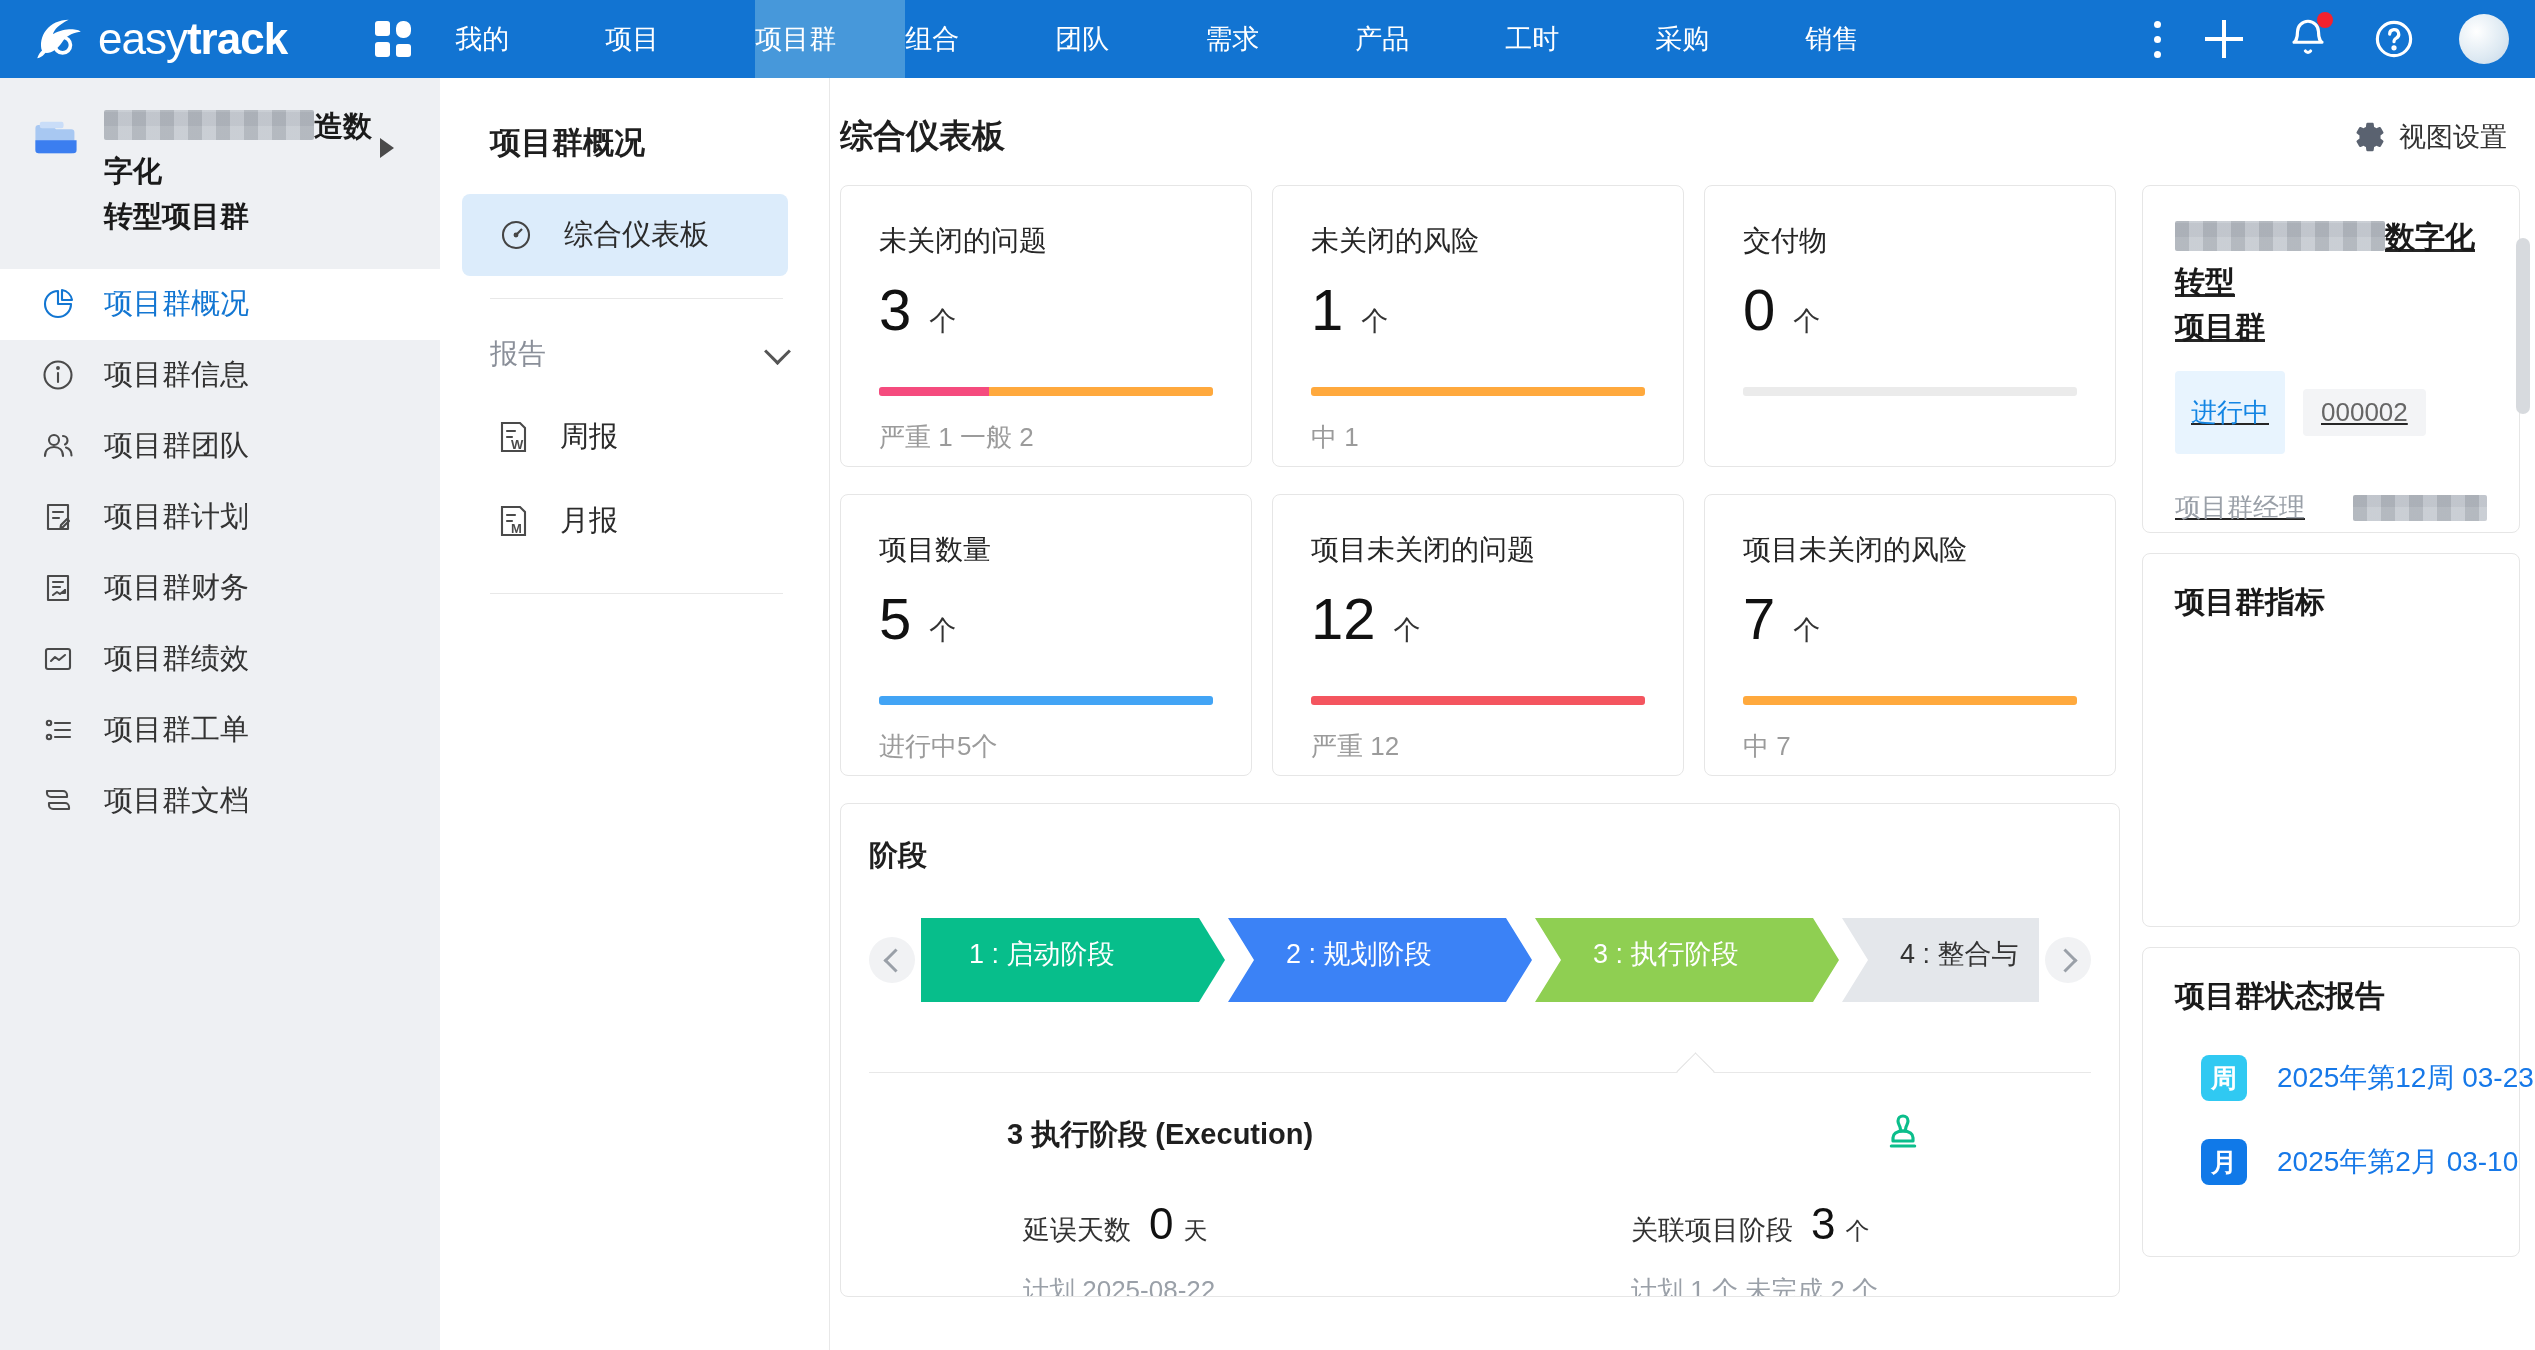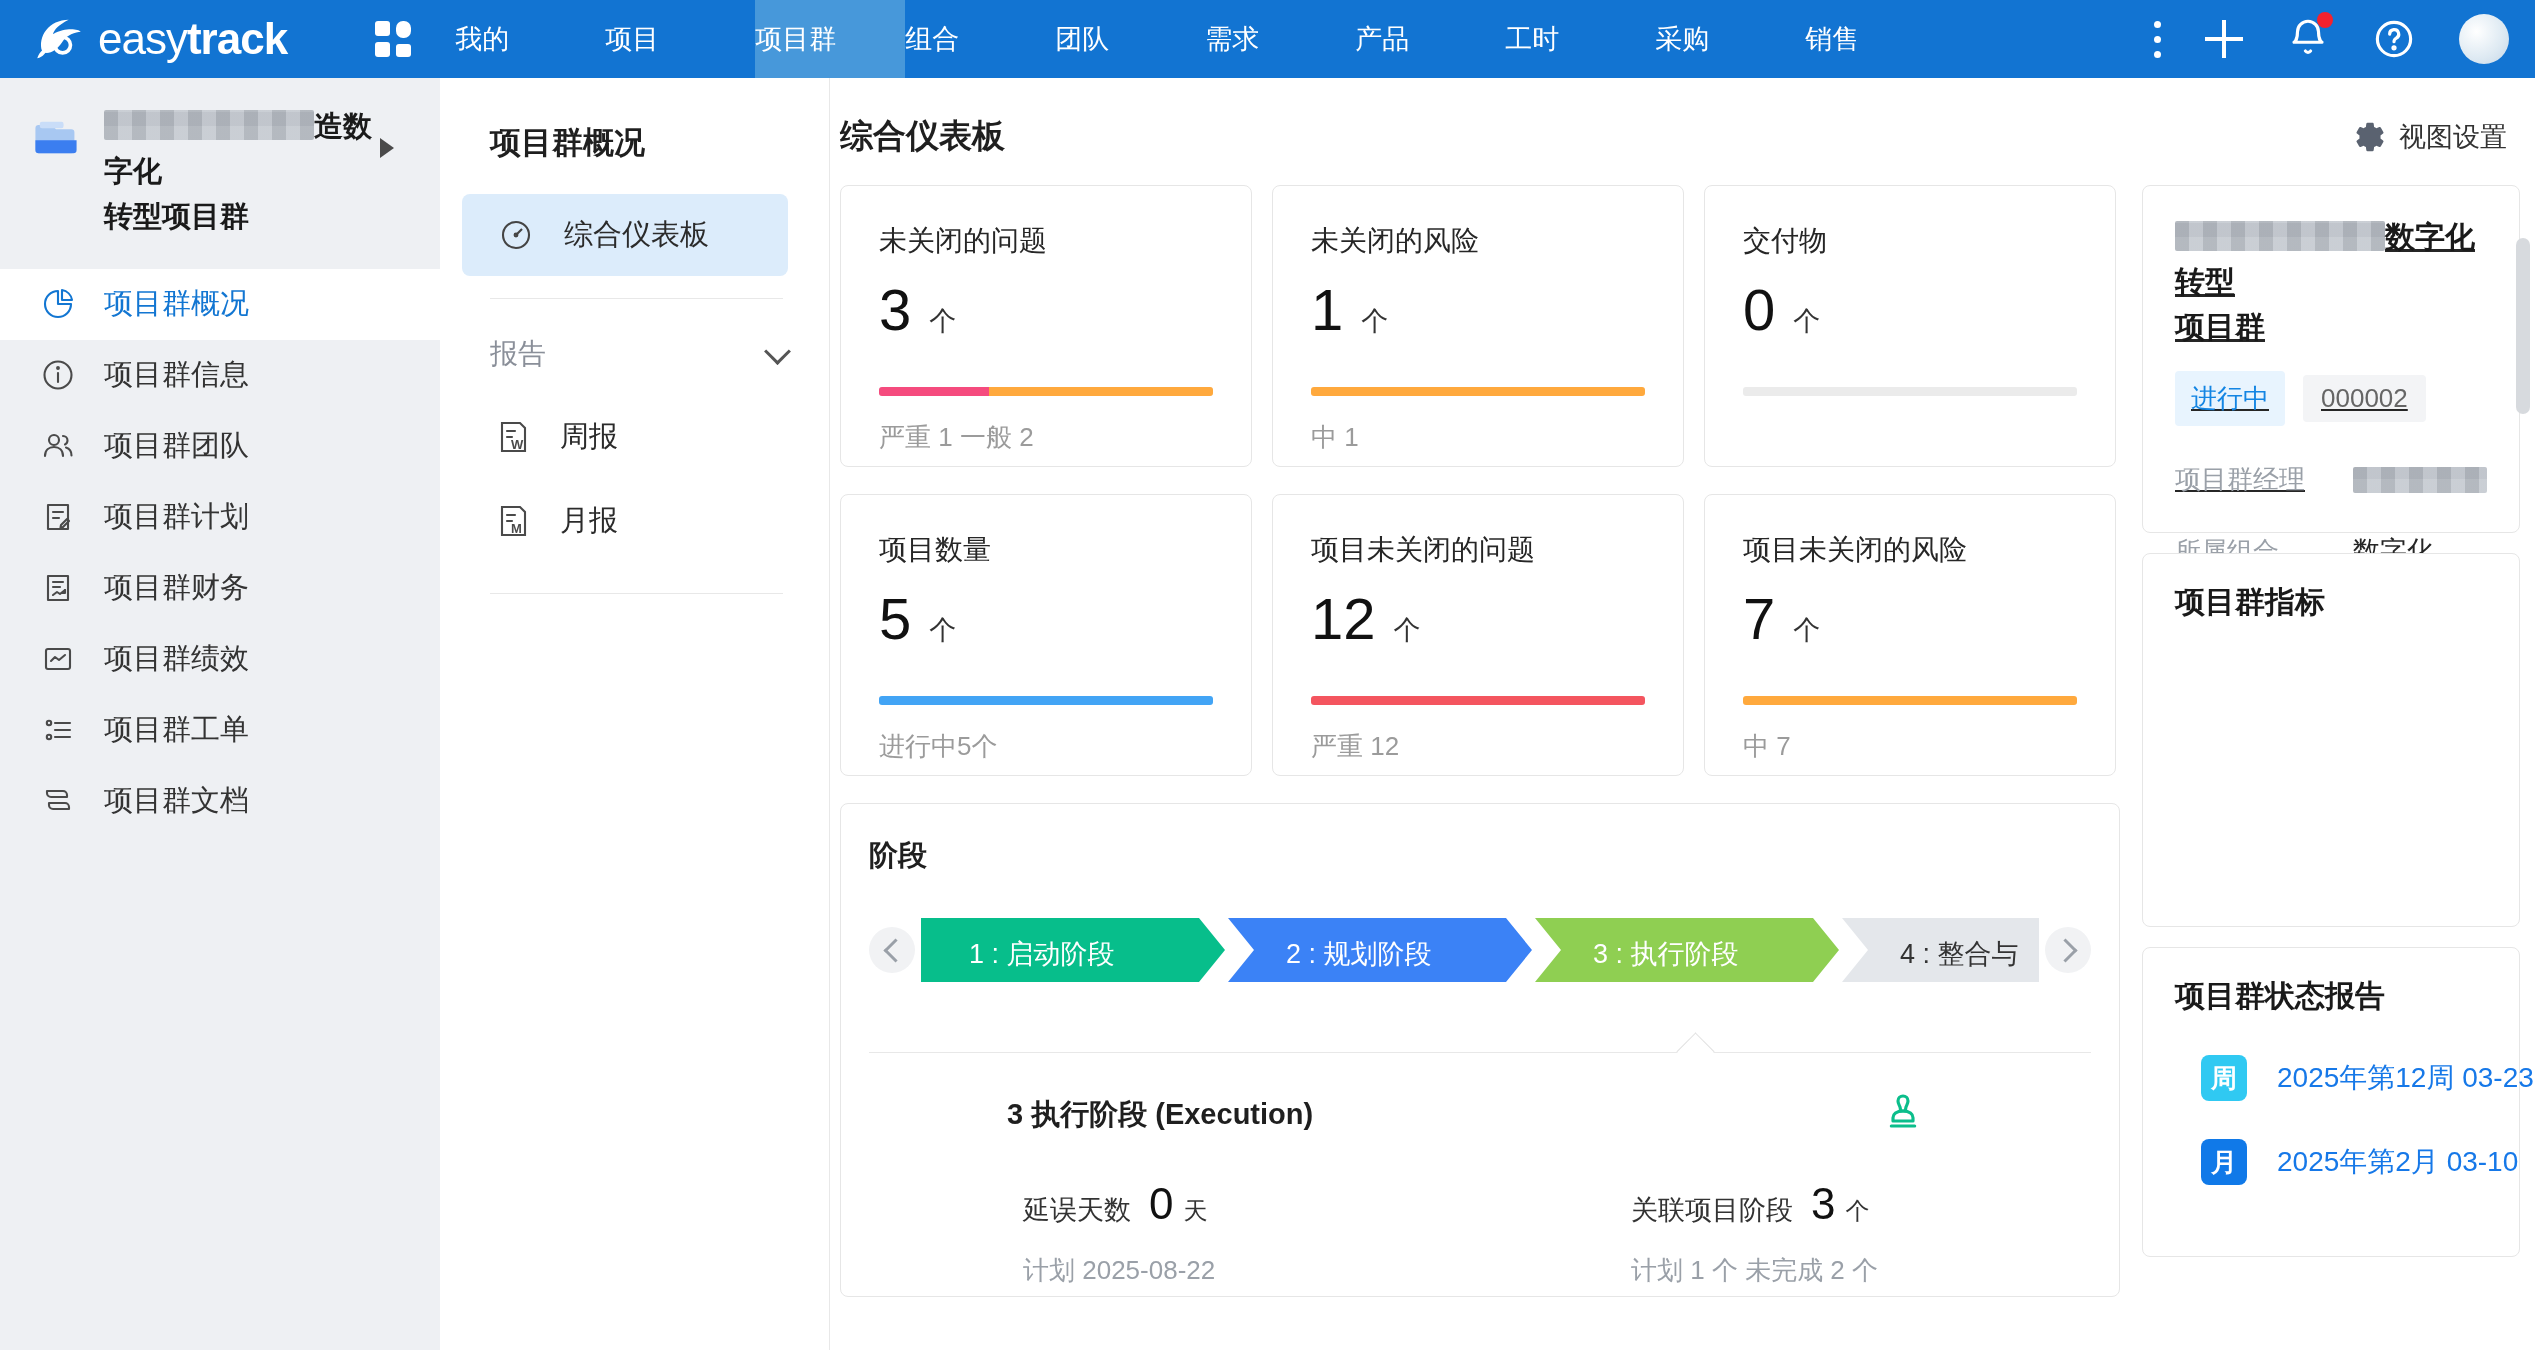--- a/index.html
+++ b/index.html
@@ -89,21 +89,21 @@
               padding:32px 28px;height:494px;overflow:hidden;}
   .stage-title{font-size:29px;font-weight:700;color:#1f1f1f;}
   .carousel{margin-top:42px;display:flex;align-items:center;}
   .car-btn{width:46px;height:46px;border-radius:50%;background:#f1f2f4;flex:0 0 auto;display:flex;
            align-items:center;justify-content:center;cursor:pointer;}
   .car-btn i{width:14px;height:14px;border-left:3px solid #9aa0a8;border-bottom:3px solid #9aa0a8;display:block;}
   .car-btn.prev i{transform:rotate(45deg);margin-left:6px;}
   .car-btn.next i{transform:rotate(225deg);margin-right:6px;}
   .stage-viewport{flex:1;overflow:hidden;margin:0 6px;}
   .stage-track{display:flex;}
-  .stage{flex:0 0 auto;width:304px;height:64px;line-height:72px;padding-left:58px;box-sizing:border-box;
+  .stage{flex:0 0 auto;width:304px;height:84px;line-height:72px;padding-left:58px;box-sizing:border-box;
          font-size:27px;white-space:nowrap;margin-right:3px;cursor:pointer;
          clip-path:polygon(0 0,calc(100% - 26px) 0,100% 50%,calc(100% - 26px) 100%,0 100%,26px 50%);}
   .stage.first{clip-path:polygon(0 0,calc(100% - 26px) 0,100% 50%,calc(100% - 26px) 100%,0 100%);padding-left:48px;}
   .stage-sep{position:relative;margin-top:70px;border-bottom:1px solid #e8e8e8;}
   .stage-caret{position:absolute;left:calc(67.6% - 13px);bottom:-13px;width:26px;height:26px;background:#fff;
                border-top:1px solid #e0e0e0;border-left:1px solid #e0e0e0;transform:rotate(45deg);}
   .stage-detail{position:relative;margin-top:42px;}
   .stage-detail-head{padding-left:138px;font-size:29px;font-weight:700;color:#1f1f1f;}
   .stamp-icon{position:absolute;right:168px;top:-4px;width:40px;height:40px;}
   .detail-grid{display:grid;grid-template-columns:608px 1fr;padding-left:154px;margin-top:44px;row-gap:24px;}
@@ -111,21 +111,21 @@
   .metric .big{font-size:44px;color:#111;margin:0 10px 0 18px;}
   .metric .small-unit{font-size:24px;color:#333;}
   .sub{font-size:26px;color:#9aa0a8;}
 
   
   .right-col{width:378px;margin-left:22px;display:flex;flex-direction:column;flex:0 0 auto;}
   .r-card{border:1px solid #e6e6e6;border-radius:8px;box-sizing:border-box;padding:28px 32px;background:#fff;}
   .info-card{height:348px;text-decoration:underline;}
   .info-title{font-size:30px;font-weight:700;color:#1a1a1a;line-height:1.5;}
   .badge-row{margin-top:22px;display:flex;align-items:center;}
-  .badge-status{background:#e8f4fe;color:#1385e3;font-size:26px;padding:10px 16px;border-radius:4px;}
+  .badge-status{background:#e8f4fe;color:#1385e3;font-size:26px;padding:24px 16px;border-radius:4px;}
   .badge-code{background:#f3f4f6;color:#666;font-size:26px;padding:8px 18px;border-radius:4px;margin-left:18px;}
   .field-row{margin-top:36px;display:flex;align-items:center;}
   .field-label{width:178px;font-size:26px;color:#9aa0a8;flex:0 0 auto;}
   .field-value{font-size:27px;color:#262626;}
   .metrics-card{height:374px;margin-top:20px;}
   .r-title{font-size:30px;font-weight:700;color:#1a1a1a;}
   .status-card{height:310px;margin-top:20px;}
   .sr-item{display:flex;align-items:center;margin-top:38px;margin-left:26px;}
   .sr-badge{width:46px;height:46px;border-radius:8px;color:#fff;font-size:26px;font-weight:700;
             display:flex;align-items:center;justify-content:center;flex:0 0 auto;}

